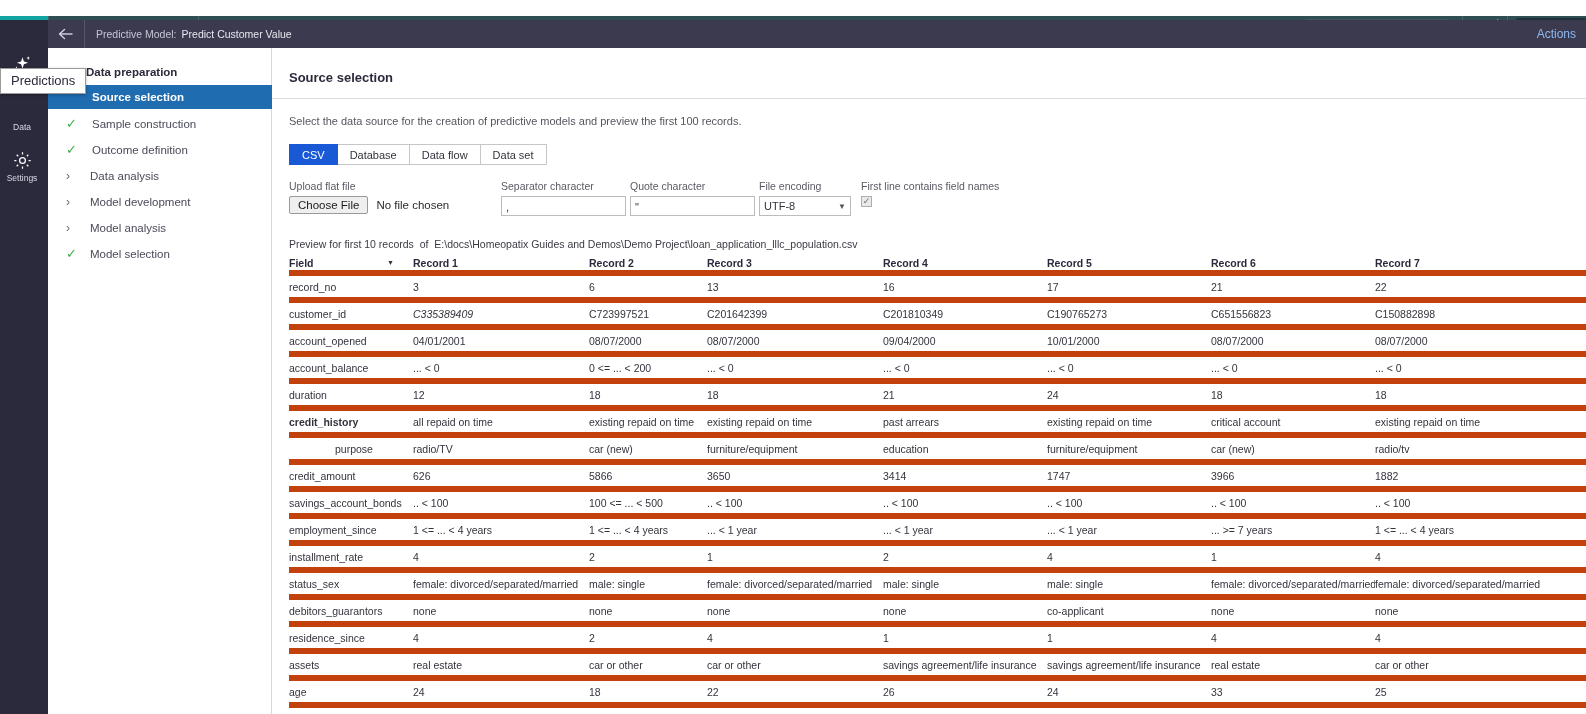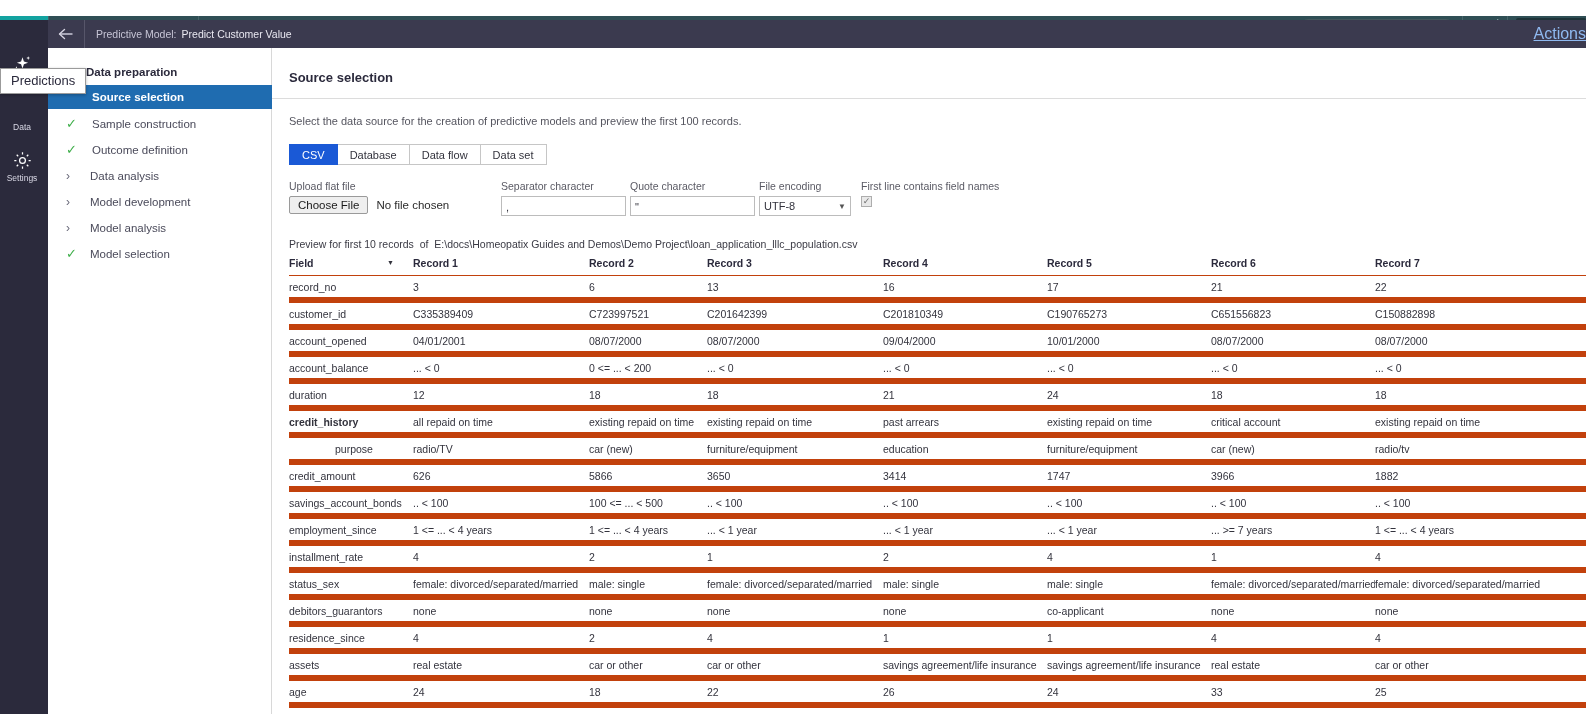--- a/index.html
+++ b/index.html
@@ -78,22 +78,22 @@
     cursor: pointer;
   }
   .subbar-div { width: 1px; height: 28px; background: #57566a; }
   .crumb-label {
     color: #c7c5d6; font-size: 10.5px; padding-left: 11px; white-space: nowrap;
   }
   .crumb-value {
     color: #e8e7f0; font-size: 10.5px; padding-left: 5px; white-space: nowrap;
   }
   .actions-link {
-    margin-left: auto; color: #8fb9f0; font-size: 16px;
-    padding-right: 0; white-space: nowrap; cursor: pointer; text-decoration: underline;
+    margin-left: auto; color: #8fb9f0; font-size: 12px;
+    padding-right: 10px; white-space: nowrap; cursor: pointer;
   }
 
   
   .rail {
     position: absolute; top: 20px; left: 0; width: 48px; height: 694px;
     background: #2b2a3c;
     padding-top: 28px;
   }
   .rail-item {
     width: 44px; padding: 7px 0 6px;
@@ -210,21 +210,21 @@
 
   
   .preview-line {
     font-size: 10.5px; color: #3a3a44; padding: 14px 0 0 17px; white-space: nowrap;
   }
 
   
   .tbl { margin: 7px 0 0 17px; width: 1297px; }
   .tbl-head {
     display: flex; height: 19px; align-items: flex-start;
-    border-bottom: 1px solid #c2410c;
+    border-bottom: 6px solid #c2410c;
   }
   .th {
     font-size: 10.5px; font-weight: bold; color: #2b2a3c;
     white-space: nowrap; position: relative;
   }
   .sort-caret {
     position: absolute; left: 98px; top: 2px;
     font-size: 7px; color: #33333d;
   }
   .tr {
@@ -450,21 +450,21 @@
           <div class="td" style="width: 176px;">3</div>
           <div class="td" style="width: 118px;">6</div>
           <div class="td" style="width: 176px;">13</div>
           <div class="td" style="width: 164px;">16</div>
           <div class="td" style="width: 164px;">17</div>
           <div class="td" style="width: 164px;">21</div>
           <div class="td" style="width: 211px;">22</div>
         </div>
         <div class="tr">
           <div class="td fieldcol" style="width: 124px;">customer_id</div>
-          <div class="td" style="width: 176px;">C335389409</div>
+          <div class="td" style="width: 176px; font-style: italic;">C335389409</div>
           <div class="td" style="width: 118px;">C723997521</div>
           <div class="td" style="width: 176px;">C201642399</div>
           <div class="td" style="width: 164px;">C201810349</div>
           <div class="td" style="width: 164px;">C190765273</div>
           <div class="td" style="width: 164px;">C651556823</div>
           <div class="td" style="width: 211px;">C150882898</div>
         </div>
         <div class="tr">
           <div class="td fieldcol" style="width: 124px;">account_opened</div>
           <div class="td" style="width: 176px;">04/01/2001</div>

